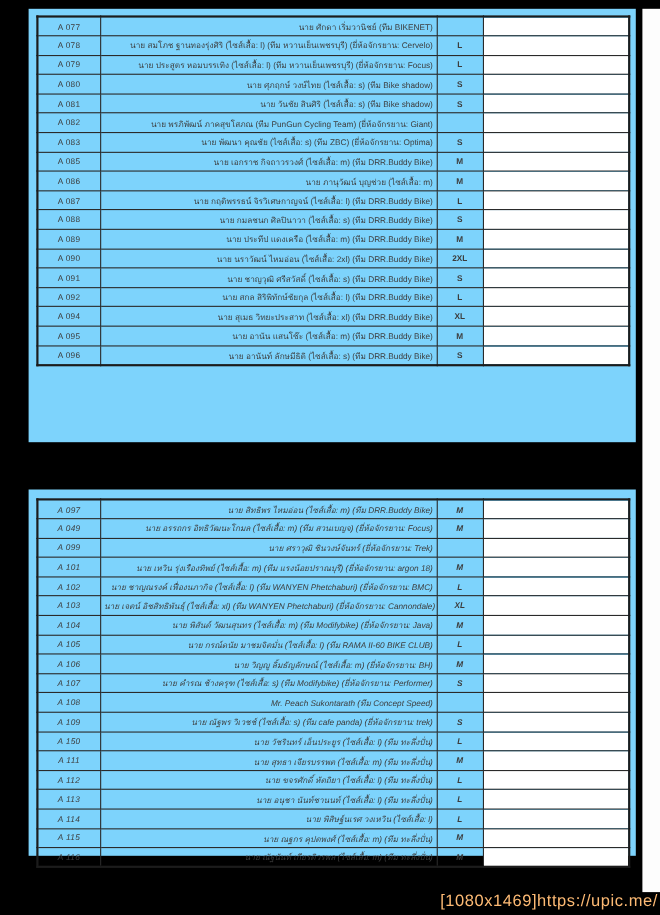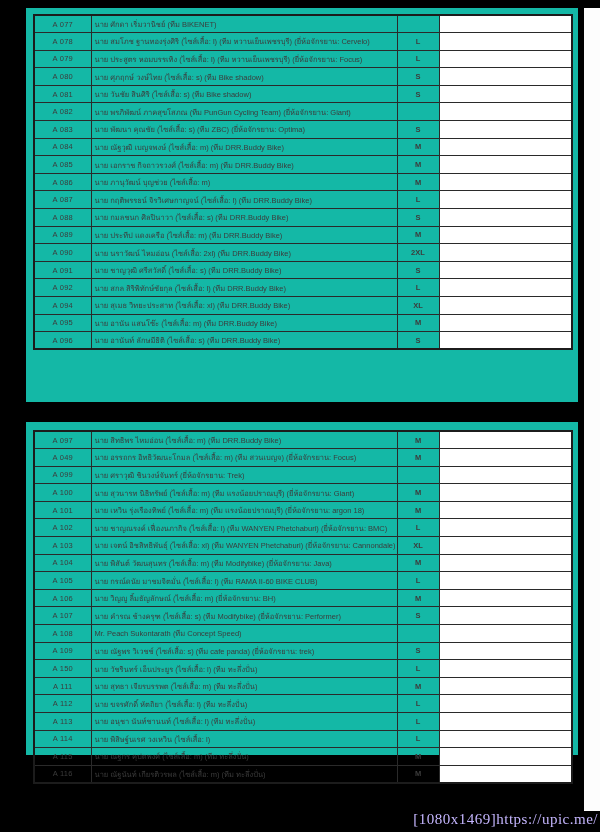--- a/index.html
+++ b/index.html
@@ -1,47 +1,47 @@
 <!DOCTYPE html>
 <html><head>
 <meta charset="utf-8">
 <style>
   html,body{margin:0;padding:0;}
   body{
     width:600px;height:832px;background:#000;position:relative;
     font-family:"Liberation Sans","DejaVu Sans",sans-serif;overflow:hidden;
   }
   .page{
-    position:absolute;left:26px;width:552px;background:#14b8a6;
+    position:absolute;left:26px;width:552px;background:#7dd3fc;
     box-sizing:border-box;
   }
   .page-1{top:8px;height:394px;}
-  .page-2{top:422px;height:333px;}
+  .page-2{top:445px;height:333px;font-style:italic;}
   .edge-sliver{
     position:absolute;right:0;top:8px;width:16px;height:803px;background:#fdfdfd;
   }
   table.roster{
     border-collapse:collapse;table-layout:fixed;
     margin-left:7px;border:2px solid #1c1c1c;
     width:538px;
   }
   .page-1 table.roster{margin-top:6px;}
   .page-2 table.roster{margin-top:8px;}
   table.roster td{
     border:1px solid #2a2a2a;height:17.6px;padding:0 3px;
     font-size:7.5px;color:#3c3c3c;white-space:nowrap;overflow:hidden;
     box-sizing:border-box;
   }
   td.cell-id{text-align:center;font-size:8px;letter-spacing:.3px;}
-  td.cell-name{text-align:left;}
+  td.cell-name{text-align:right;}
   td.cell-size{text-align:center;font-size:8.5px;font-weight:600;color:#333;}
   td.cell-blank{background:#fff;}
   .watermark{
-    position:absolute;right:2px;bottom:4px;color:#c4b5fd;
-    font-size:15px;font-family:Liberation Serif, serif;
+    position:absolute;right:2px;bottom:4px;color:#fdba74;
+    font-size:15px;font-family:Liberation Sans, sans-serif;
     letter-spacing:.5px;
   }
 </style>
 </head>
 <body>
 
 <div class="page page-1">
   <table class="roster">
     <colgroup>
       <col style="width:57px">
@@ -86,26 +86,20 @@
           <td class="cell-size"></td>
           <td class="cell-blank"></td>
         </tr>
         <tr>
           <td class="cell-id">A 083</td>
           <td class="cell-name">นาย พัฒนา คุณชัย (ไซส์เสื้อ: s) (ทีม ZBC) (ยี่ห้อจักรยาน: Optima)</td>
           <td class="cell-size">S</td>
           <td class="cell-blank"></td>
         </tr>
         <tr>
-          <td class="cell-id">A 084</td>
-          <td class="cell-name">นาย ณัฐวุฒิ เบญจพงษ์ (ไซส์เสื้อ: m) (ทีม DRR.Buddy Bike)</td>
-          <td class="cell-size">M</td>
-          <td class="cell-blank"></td>
-        </tr>
-        <tr>
           <td class="cell-id">A 085</td>
           <td class="cell-name">นาย เอกราช กิจถาวรวงศ์ (ไซส์เสื้อ: m) (ทีม DRR.Buddy Bike)</td>
           <td class="cell-size">M</td>
           <td class="cell-blank"></td>
         </tr>
         <tr>
           <td class="cell-id">A 086</td>
           <td class="cell-name">นาย ภานุวัฒน์ บุญช่วย (ไซส์เสื้อ: m)</td>
           <td class="cell-size">M</td>
           <td class="cell-blank"></td>
@@ -189,26 +183,20 @@
           <td class="cell-size">M</td>
           <td class="cell-blank"></td>
         </tr>
         <tr>
           <td class="cell-id">A 099</td>
           <td class="cell-name">นาย ศราวุฒิ ชินวงษ์จันทร์ (ยี่ห้อจักรยาน: Trek)</td>
           <td class="cell-size"></td>
           <td class="cell-blank"></td>
         </tr>
         <tr>
-          <td class="cell-id">A 100</td>
-          <td class="cell-name">นาย สุวนารท นิธิทรัพย์ (ไซส์เสื้อ: m) (ทีม แรงน้อยปราณบุรี) (ยี่ห้อจักรยาน: Giant)</td>
-          <td class="cell-size">M</td>
-          <td class="cell-blank"></td>
-        </tr>
-        <tr>
           <td class="cell-id">A 101</td>
           <td class="cell-name">นาย เหวิน รุ่งเรืองทิพย์ (ไซส์เสื้อ: m) (ทีม แรงน้อยปราณบุรี) (ยี่ห้อจักรยาน: argon 18)</td>
           <td class="cell-size">M</td>
           <td class="cell-blank"></td>
         </tr>
         <tr>
           <td class="cell-id">A 102</td>
           <td class="cell-name">นาย ชาญณรงค์ เฟื่องนภากิจ (ไซส์เสื้อ: l) (ทีม WANYEN Phetchaburi) (ยี่ห้อจักรยาน: BMC)</td>
           <td class="cell-size">L</td>
           <td class="cell-blank"></td>

